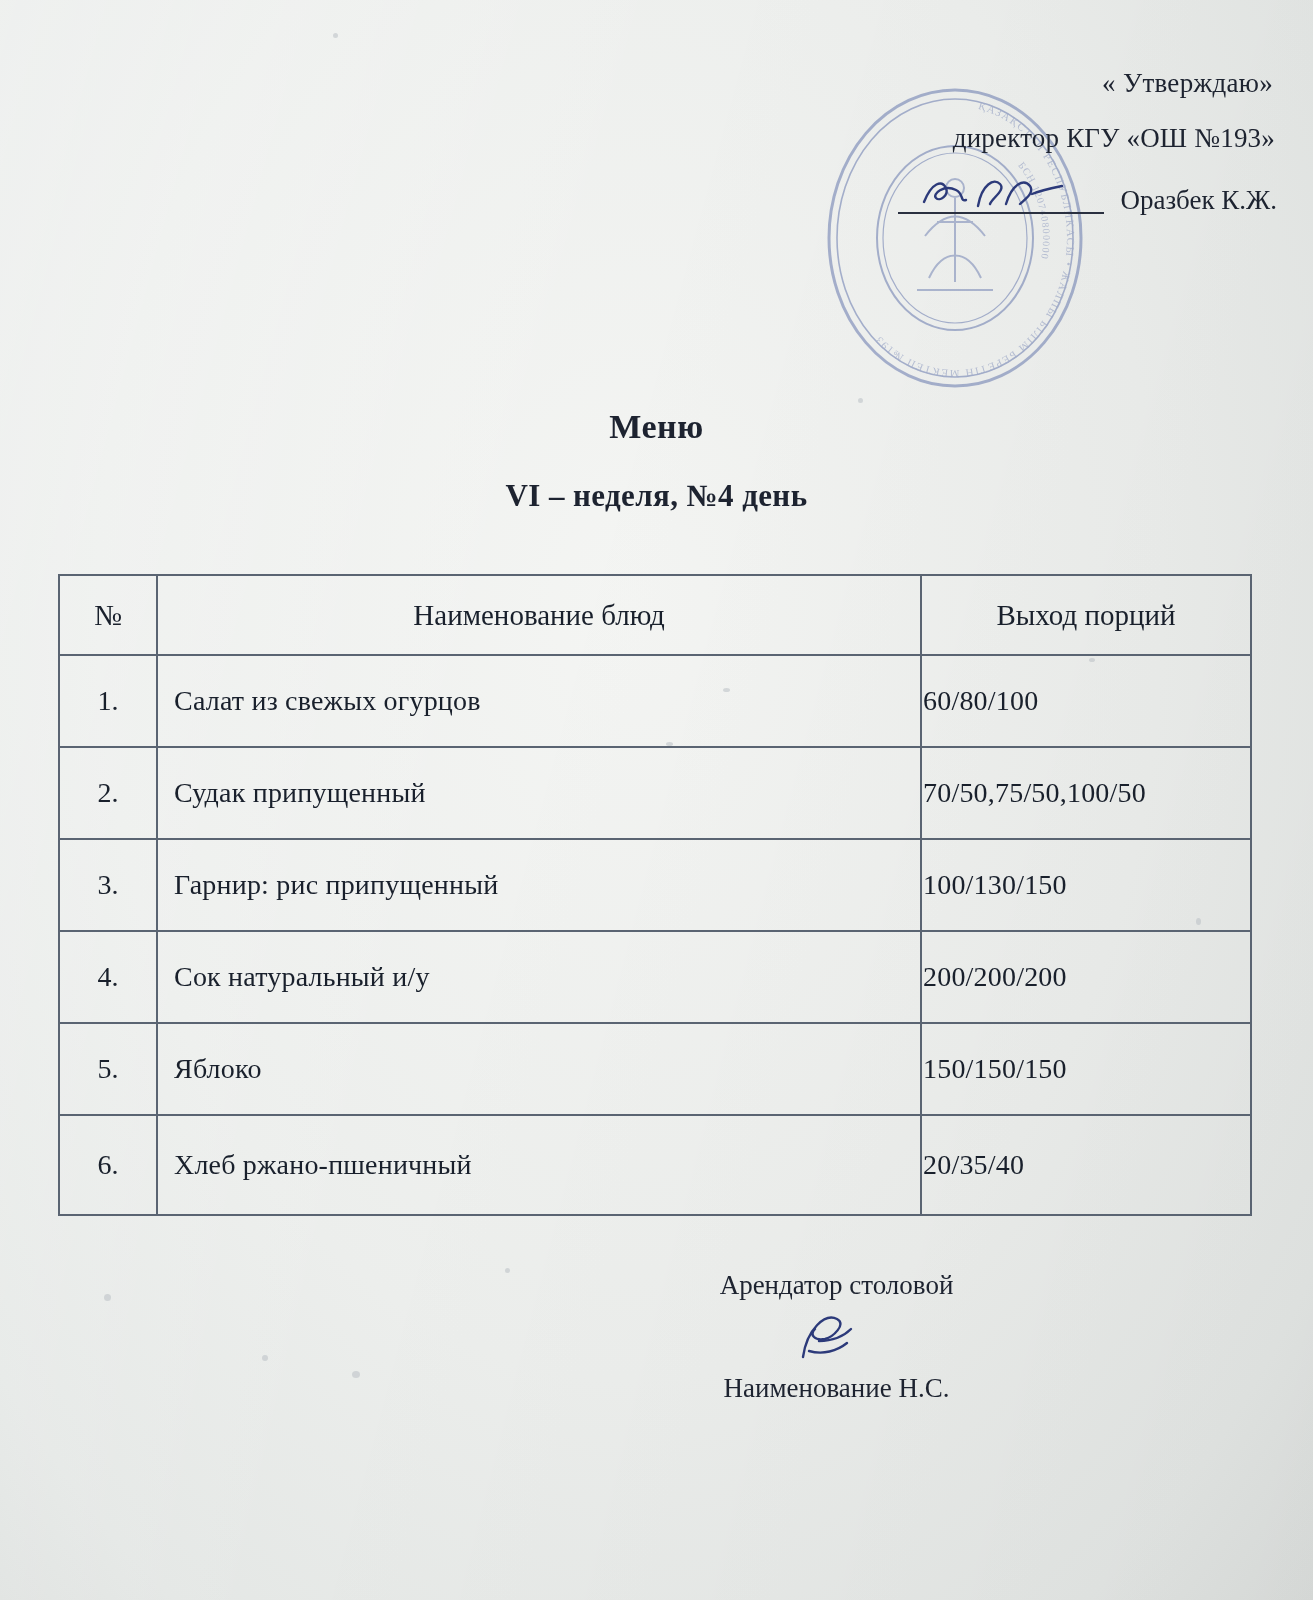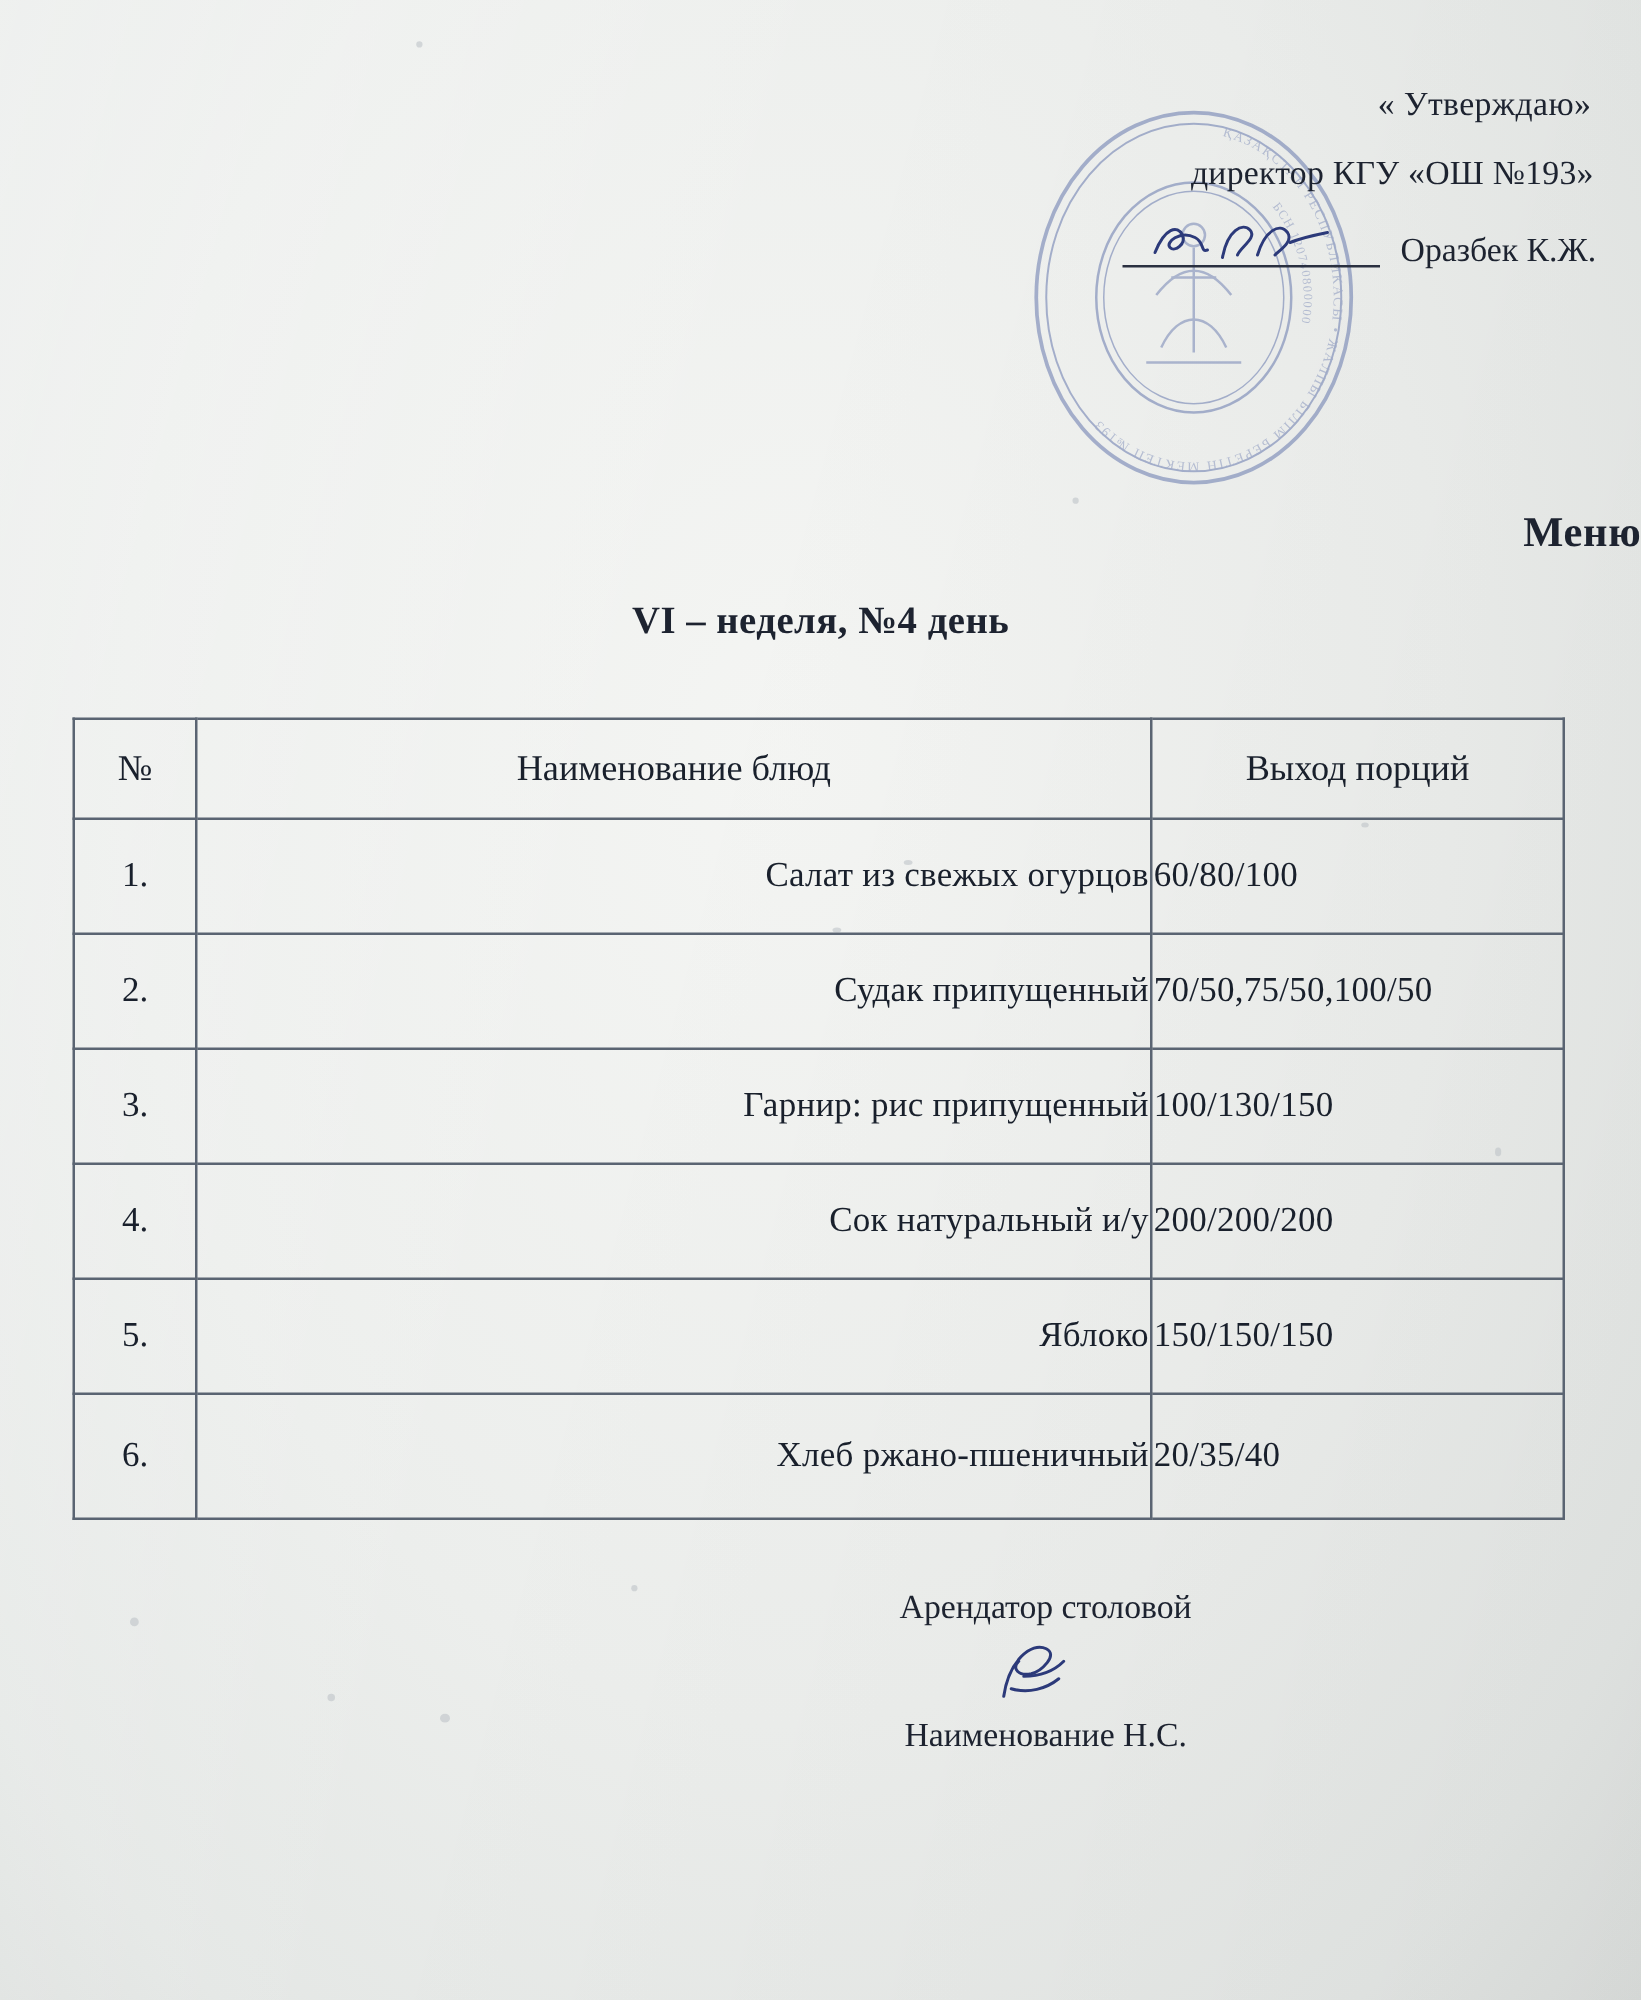--- a/index.html
+++ b/index.html
@@ -93,21 +93,21 @@
     color: #5b6ea8;
     pointer-events: none;
   }
 
   
   .title-menu {
     position: absolute;
     top: 408px;
     left: 0;
     right: 0;
-    text-align: right;
+    text-align: center;
     font-size: 34px;
     font-weight: bold;
     letter-spacing: 0.5px;
   }
   .title-week {
     position: absolute;
     top: 478px;
     left: 0;
     right: 0;
     text-align: center;
@@ -144,22 +144,22 @@
   .col-out    { width: 316px; margin-top: 16px; }
 
   .menu-table td {
     height: 88px;
   }
   .cell-num {
     text-align: center;
     font-size: 28px;
   }
   .cell-name {
-    text-align: right;
-    padding-left: 28px;
+    text-align: left;
+    padding-left: 16px;
     letter-spacing: 0.2px;
   }
   .cell-out {
     text-align: left;
     letter-spacing: 0.2px;
     margin-left: 16px;
   }
   .menu-table tr:last-child td {
     height: 96px;
   }

